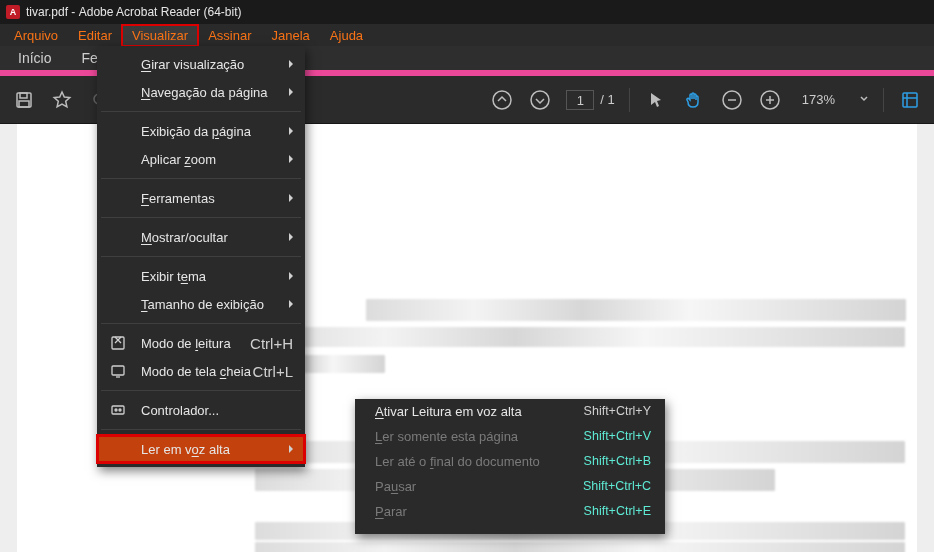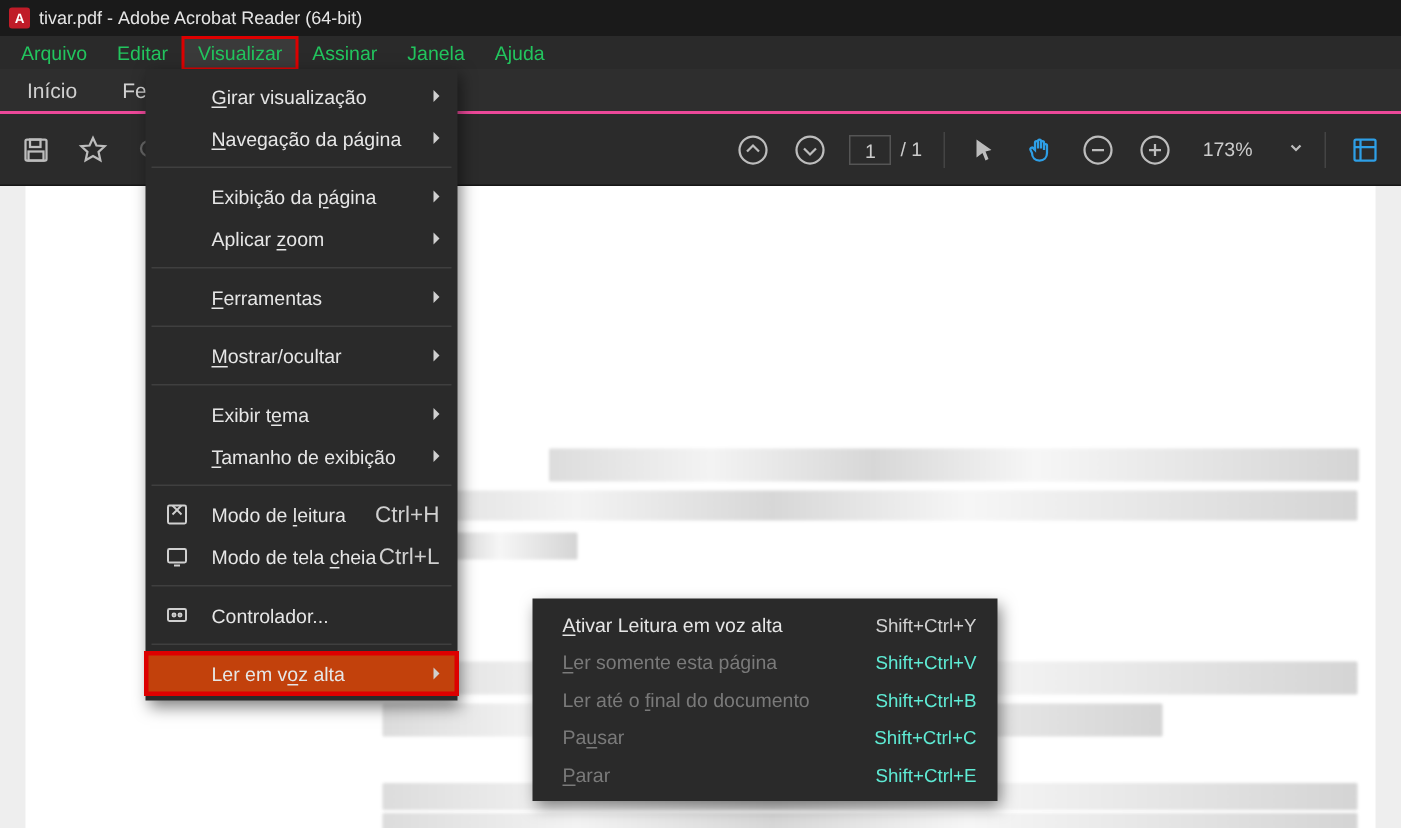--- a/index.html
+++ b/index.html
@@ -3,26 +3,26 @@
   <meta charset="utf-8">
   <style>
     * { margin: 0; padding: 0; box-sizing: border-box; font-family: "Segoe UI", Arial, sans-serif; }
     body { width: 934px; height: 552px; background: #ffffff; overflow: hidden; position: relative; }
 
     
     .titlebar { height: 24px; background: #1a1a1a; display: flex; align-items: center; padding-left: 6px; color: #e6e6e6; font-size: 12px; }
     .titlebar .pdf-icon { width: 14px; height: 14px; background: #c01c28; border-radius: 2px; margin-right: 6px; display: flex; align-items: center; justify-content: center; font-size: 9px; color: white; font-weight: bold; }
 
     
-    .menubar { height: 22px; background: #2a2a2a; display: flex; align-items: center; padding-left: 4px; color: #22c55e; font-size: 13px; }
+    .menubar { height: 22px; background: #2a2a2a; display: flex; align-items: center; padding-left: 4px; color: #f97316; font-size: 13px; }
     .menubar .menu-item { padding: 3px 10px; cursor: pointer; }
     .menubar .menu-item.active { background: #3a3a3a; outline: 2px solid #d00; outline-offset: -1px; }
 
     
-    .tabbar { height: 30px; background: #2e2e2e; display: flex; align-items: center; padding-left: 18px; color: #d0d0d0; font-size: 14px; gap: 30px; border-bottom: 2px solid #ec4899;}
+    .tabbar { height: 30px; background: #2e2e2e; display: flex; align-items: center; padding-left: 18px; color: #d0d0d0; font-size: 14px; gap: 30px; border-bottom: 6px solid #ec4899;}
     .tabbar span { cursor: pointer; }
 
     
     .toolbar { height: 48px; background: #2b2b2b; display: flex; align-items: center; padding: 0 12px; gap: 14px; color: #bdbdbd; border-bottom: 1px solid #171717; position: relative;}
     .toolbar .spacer { flex: 1; }
     .toolbar .iconbtn { width: 24px; height: 24px; display: flex; align-items: center; justify-content: center; cursor: pointer; }
     .toolbar .divider { width: 1px; height: 24px; background: #444; }
     .toolbar svg { fill: none; stroke: #bdbdbd; stroke-width: 1.5; }
     .toolbar .hand svg { stroke: #2e9fe6; }
     .pagebox { display: flex; align-items: center; gap: 6px; font-size: 13px; color: #ccc;}
@@ -42,21 +42,21 @@
     .dropdown .row .shortcut { margin-left: auto; color: #d0d0d0; font-size: 15px;}
     .dropdown .row .arrow { position: absolute; right: 12px; width:0;height:0;border-top:4px solid transparent;border-bottom:4px solid transparent;border-left:4px solid #d0d0d0;}
     .dropdown .sep { height: 1px; background: #3f3f3f; margin: 5px 4px; }
     .dropdown .row .lefticon { position: absolute; left: 12px; width: 18px; height:18px; display:flex; align-items:center; justify-content:center;}
     .dropdown .row .lefticon svg { stroke: #d0d0d0; stroke-width:1.3; fill:none;}
     .dropdown .row.highlight-box { outline: 3px solid #d00; outline-offset: -2px; }
     .dropdown .row.underlined u { text-decoration: underline; text-underline-offset: 2px;}
 
     
     .submenu { position: absolute; top: 399px; left: 355px; width: 310px; background: #2a2a2a; color: #e6e6e6; font-size: 13px; box-shadow: 2px 4px 10px rgba(0,0,0,0.5); padding: 5px 0; z-index: 60;}
-    .submenu .srow { height: 25px; display: flex; align-items: center; padding: 0 14px 0 20px; cursor: pointer;}
+    .submenu .srow { height: 25px; display: flex; padding: 0 14px 0 20px; cursor: pointer;}
     .submenu .srow .shortcut { margin-left: auto; color: #d0d0d0; font-size: 12.5px;}
     .submenu .srow.disabled { color: #7a7a7a; }
     .submenu .srow.disabled .shortcut { color: #5eead4;}
     .submenu .srow u { text-decoration: underline; text-underline-offset: 2px;}
     
   </style>
 </head>
 <body>
 
 <div class="titlebar">

